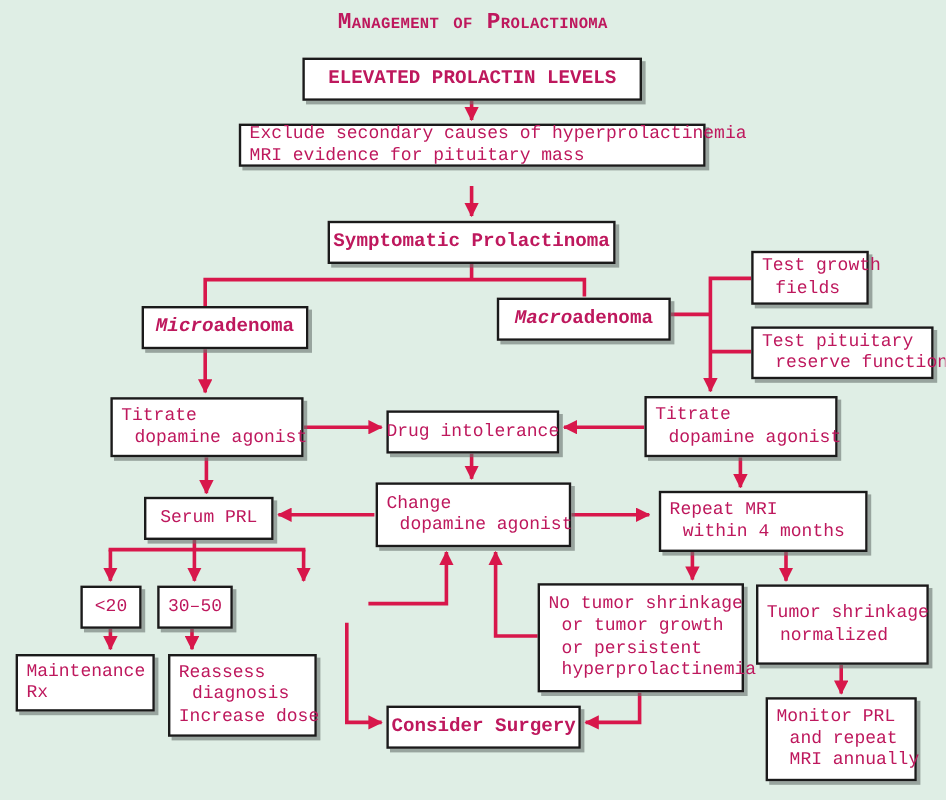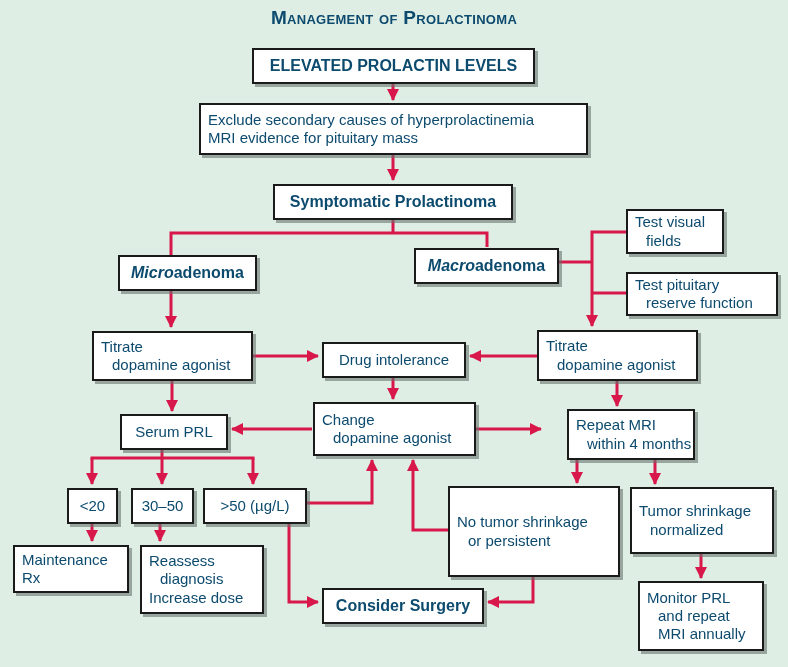--- a/index.html
+++ b/index.html
@@ -1,18 +1,18 @@
 <!DOCTYPE html>
 <html><head>
 <meta charset="utf-8">
 <style>
   html,body{margin:0;padding:0;background:#dfeee5;}
   .canvas{
     position:relative;width:788px;height:667px;background:#dfeee5;
-    font-family:Liberation Sans, sans-serif;color:#0c4a6e;overflow:hidden;
+    font-family:Liberation Mono, monospace;color:#be185d;overflow:hidden;
   }
   .title{
     position:absolute;left:0;top:7px;width:100%;text-align:center;
     font-weight:bold;font-size:19px;font-variant:small-caps;letter-spacing:.3px;
   }
   .wires{position:absolute;left:0;top:0;}
   .wires path{stroke:#d8174b;stroke-width:3;fill:none;stroke-linejoin:miter;}
   .box{
     position:absolute;box-sizing:border-box;background:#ffffff;
     border:2px solid #1a1a1a;box-shadow:3px 3px 0 rgba(105,115,110,.6);
@@ -82,39 +82,39 @@
     <path d="M577,460 V483" marker-end="url(#ah)"></path>
     <path d="M655,460 V484" marker-end="url(#ah)"></path>
 
     <path d="M701,554 V578" marker-end="url(#ah)"></path>
   </svg>
 
   <div class="box center bold" style="left:252px;top:48px;width:283px;height:30px">
     <div class="ln">ELEVATED PROLACTIN LEVELS</div>
   </div>
 
-  <div class="box" style="left:199px;top:103px;width:389px;height:52px">
+  <div class="box" style="left:199px;top:103px;width:389px;height:36px">
     <div class="ln">Exclude secondary causes of hyperprolactinemia</div>
     <div class="ln">MRI evidence for pituitary mass</div>
   </div>
 
   <div class="box center bold" style="left:273px;top:184px;width:240px;height:29px">
     <div class="ln">Symptomatic Prolactinoma</div>
   </div>
 
   <div class="box center bold" style="left:118px;top:255px;width:139px;height:30px">
     <div class="ln"><span class="ital">Micro</span><span>adenoma</span></div>
   </div>
 
   <div class="box center bold" style="left:414px;top:248px;width:145px;height:30px">
     <div class="ln"><span class="ital">Macro</span><span>adenoma</span></div>
   </div>
 
   <div class="box" style="left:626px;top:209px;width:98px;height:45px">
-    <div class="ln">Test visual</div>
+    <div class="ln">Test growth</div>
     <div class="ln cont">fields</div>
   </div>
 
   <div class="box" style="left:626px;top:272px;width:152px;height:44px">
     <div class="ln">Test pituitary</div>
     <div class="ln cont">reserve function</div>
   </div>
 
   <div class="box" style="left:92px;top:331px;width:161px;height:50px">
     <div class="ln">Titrate</div>
@@ -132,51 +132,50 @@
 
   <div class="box center" style="left:120px;top:414px;width:108px;height:30px">
     <div class="ln">Serum PRL</div>
   </div>
 
   <div class="box" style="left:313px;top:402px;width:163px;height:54px">
     <div class="ln">Change</div>
     <div class="ln cont">dopamine agonist</div>
   </div>
 
-  <div class="box" style="left:567px;top:409px;width:128px;height:51px">
+  <div class="box" style="left:549px;top:409px;width:174px;height:51px">
     <div class="ln">Repeat MRI</div>
     <div class="ln cont">within 4 months</div>
   </div>
 
   <div class="box center" style="left:67px;top:488px;width:51px;height:31px">
     <div class="ln">&lt;20</div>
   </div>
 
   <div class="box center" style="left:131px;top:488px;width:63px;height:31px">
     <div class="ln">30–50</div>
   </div>
 
-  <div class="box center" style="left:203px;top:488px;width:104px;height:31px">
-    <div class="ln">&gt;50 (µg/L)</div>
-  </div>
 
   <div class="box" style="left:13px;top:545px;width:116px;height:48px">
     <div class="ln">Maintenance</div>
     <div class="ln">Rx</div>
   </div>
 
   <div class="box" style="left:140px;top:545px;width:124px;height:69px">
     <div class="ln">Reassess</div>
     <div class="ln cont">diagnosis</div>
     <div class="ln">Increase dose</div>
   </div>
 
   <div class="box" style="left:448px;top:486px;width:172px;height:91px">
     <div class="ln">No tumor shrinkage</div>
+    <div class="ln cont">or tumor growth</div>
     <div class="ln cont">or persistent</div>
+    <div class="ln cont">hyperprolactinemia</div>
   </div>
 
   <div class="box" style="left:630px;top:487px;width:144px;height:67px">
     <div class="ln">Tumor shrinkage</div>
     <div class="ln cont">normalized</div>
   </div>
 
   <div class="box center bold" style="left:322px;top:588px;width:162px;height:30px">
     <div class="ln">Consider Surgery</div>
   </div>

